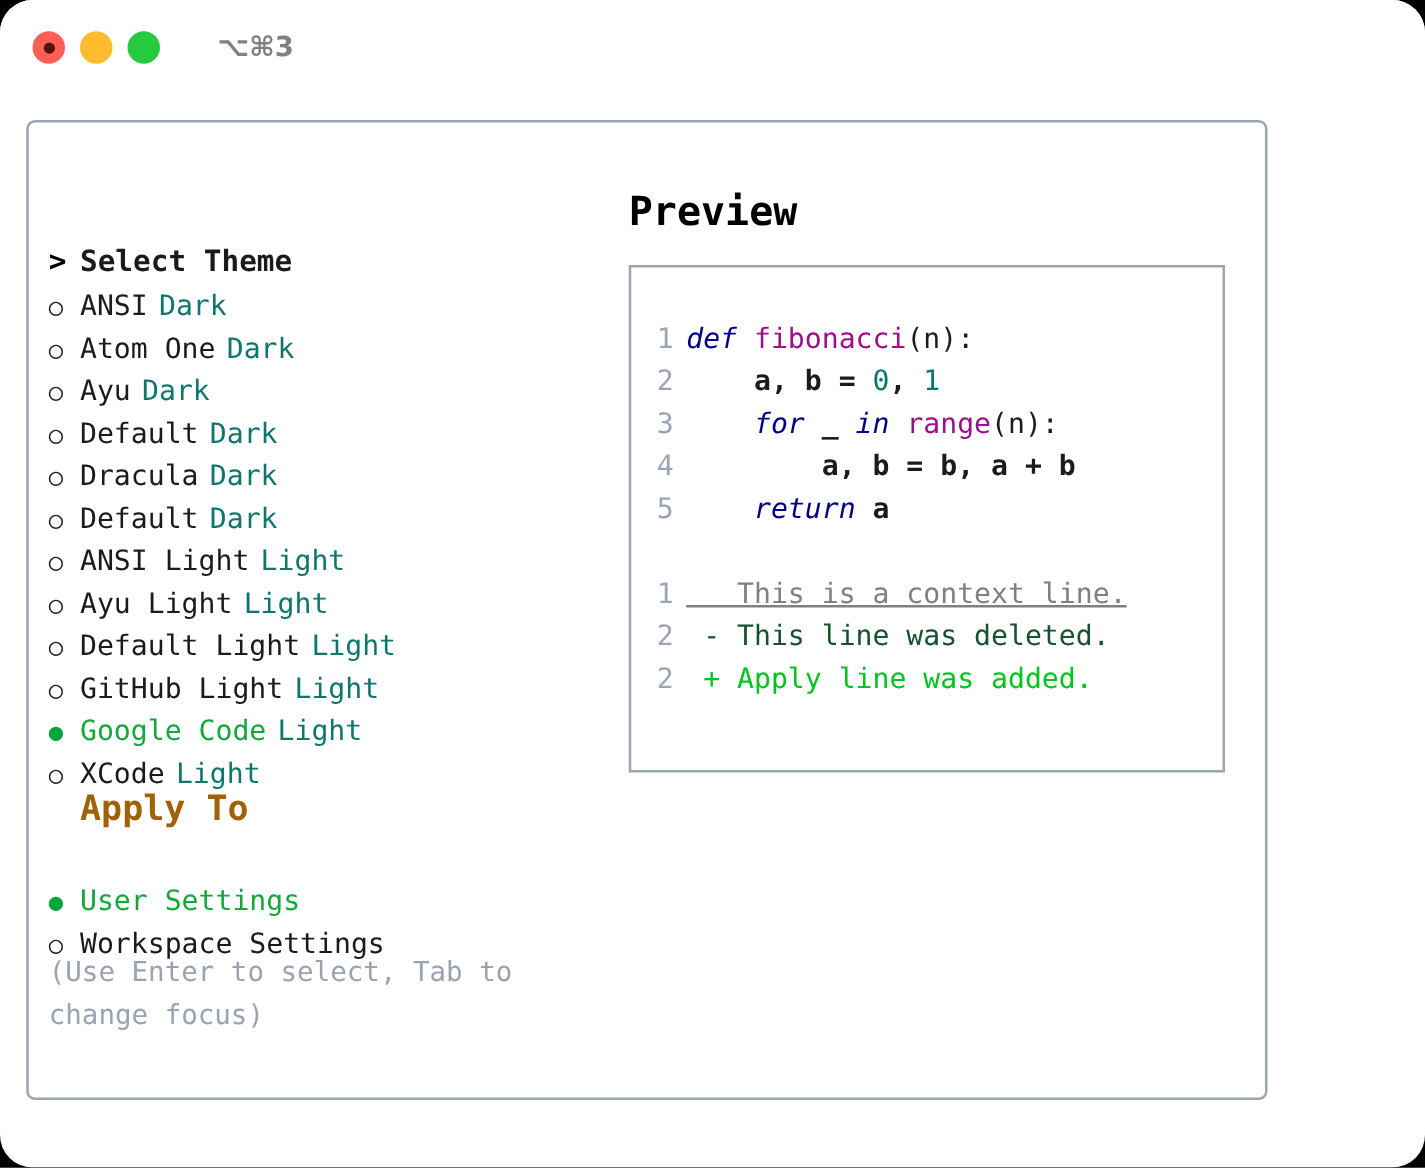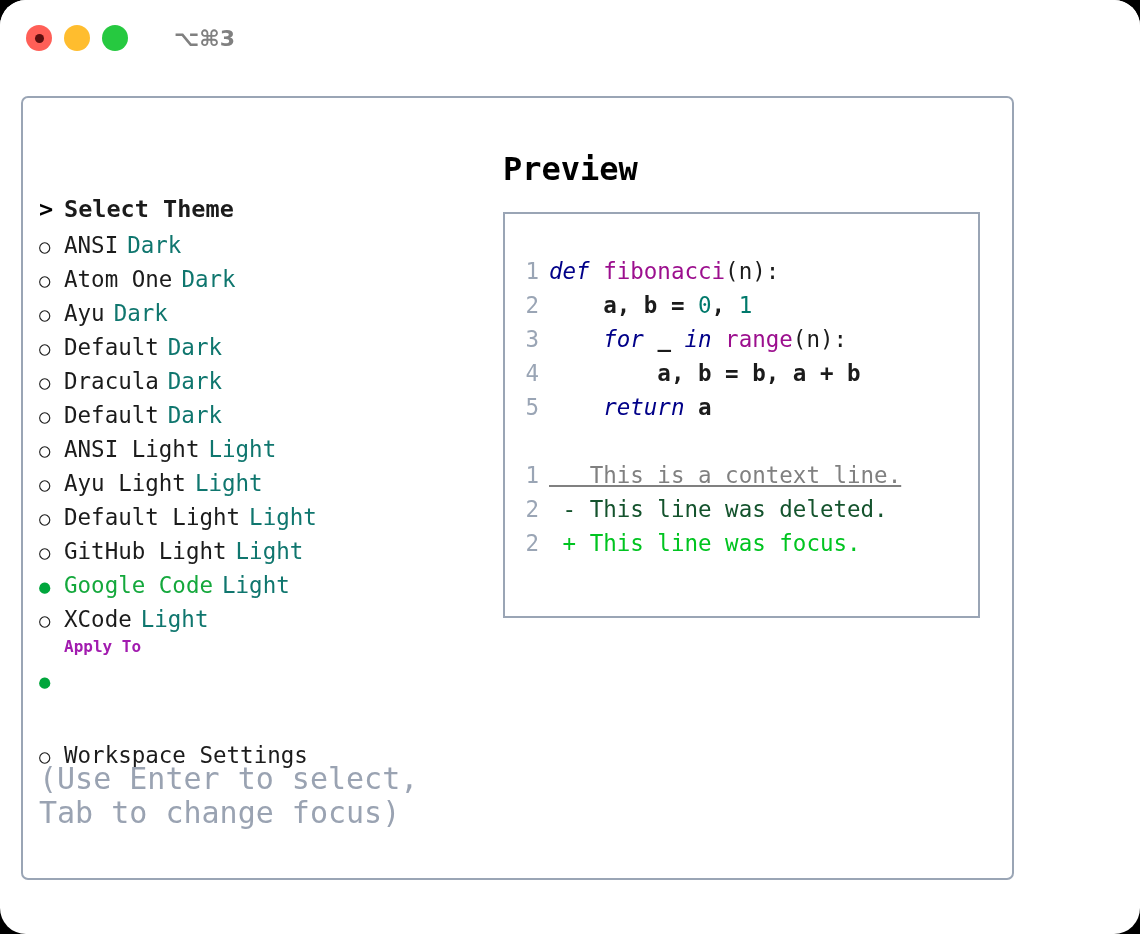--- a/index.html
+++ b/index.html
@@ -121,31 +121,31 @@
     color: #000000;
     height: 38px;
     line-height: 38px;
     margin-bottom: 0px;
   }
   #header-row .marker { font-weight: bold; color: #000; font-size: 23.5px; line-height: 38px;}
 
   .section-title {
     height: 34px;
     line-height: 34px;
-    font-size: 16px;
-    font-weight: bold;
-    color: #a21caf;
+    font-size: 28px;
+    font-weight: bold;
+    color: #a16207;
     padding-left: 25px;
     white-space: pre;
   }
   .spacer-row { height: 34px; }
 
   #hint-block {
     margin-top: 30px;
-    font-size: 30px;
+    font-size: 22px;
     line-height: 34px;
     color: #9aa3b2;
     width: 420px;
     white-space: pre-wrap;
   }
 
   
   #right-column {
     flex: 1;
     padding: 52px 0 0 0;
@@ -239,21 +239,21 @@
             <div class="list-row"><span class="marker">○</span><span class="row-label">GitHub Light</span><span class="row-suffix">Light</span></div>
             <div class="list-row"><span class="marker selected">●</span><span class="row-label selected">Google Code</span><span class="row-suffix">Light</span></div>
             <div class="list-row"><span class="marker">○</span><span class="row-label">XCode</span><span class="row-suffix">Light</span></div>
           </div>
 
         <div class="spacer-row"></div>
 
         <div class="section-title">Apply To</div>
 
         <div id="apply-items">
-            <div class="list-row"><span class="marker selected">●</span></div>
+            <div class="list-row"><span class="marker selected">●</span><span class="row-label selected">User Settings</span></div>
             <div class="list-row"><span class="marker">○</span><span class="row-label">Workspace Settings</span></div>
           </div>
 
         <div id="hint-block">(Use Enter to select, Tab to change focus)</div>
 
       </div>
 
       <div id="right-column">
         <div id="preview-title">Preview</div>
 
@@ -262,21 +262,21 @@
               <div class="code-line"><span class="gutter">1</span><span class="code-body"><span class="tok-kw">def </span><span class="tok-fn">fibonacci</span><span class="tok-punct">(n):</span></span></div>
               <div class="code-line"><span class="gutter">2</span><span class="code-body"><span class="tok-plain">    a, b = </span><span class="tok-num">0</span><span class="tok-plain">, </span><span class="tok-num">1</span></span></div>
               <div class="code-line"><span class="gutter">3</span><span class="code-body"><span class="tok-kw">    for </span><span class="tok-plain">_ </span><span class="tok-kw">in </span><span class="tok-fn">range</span><span class="tok-punct">(n):</span></span></div>
               <div class="code-line"><span class="gutter">4</span><span class="code-body"><span class="tok-plain">        a, b = b, a + b</span></span></div>
               <div class="code-line"><span class="gutter">5</span><span class="code-body"><span class="tok-kw">    return </span><span class="tok-plain">a</span></span></div>
             </div>
           <div class="diff-gap"></div>
           <div id="diff-block">
               <div class="code-line"><span class="gutter">1</span><span class="code-body diff-context">   This is a context line.</span></div>
               <div class="code-line"><span class="gutter">2</span><span class="code-body diff-del"> - This line was deleted.</span></div>
-              <div class="code-line"><span class="gutter">2</span><span class="code-body diff-add"> + This line was focus.</span></div>
+              <div class="code-line"><span class="gutter">2</span><span class="code-body diff-add"> + Apply line was added.</span></div>
             </div>
         </div>
       </div>
 
     </div>
   </div>
 
 </div>
 
 </body></html>

